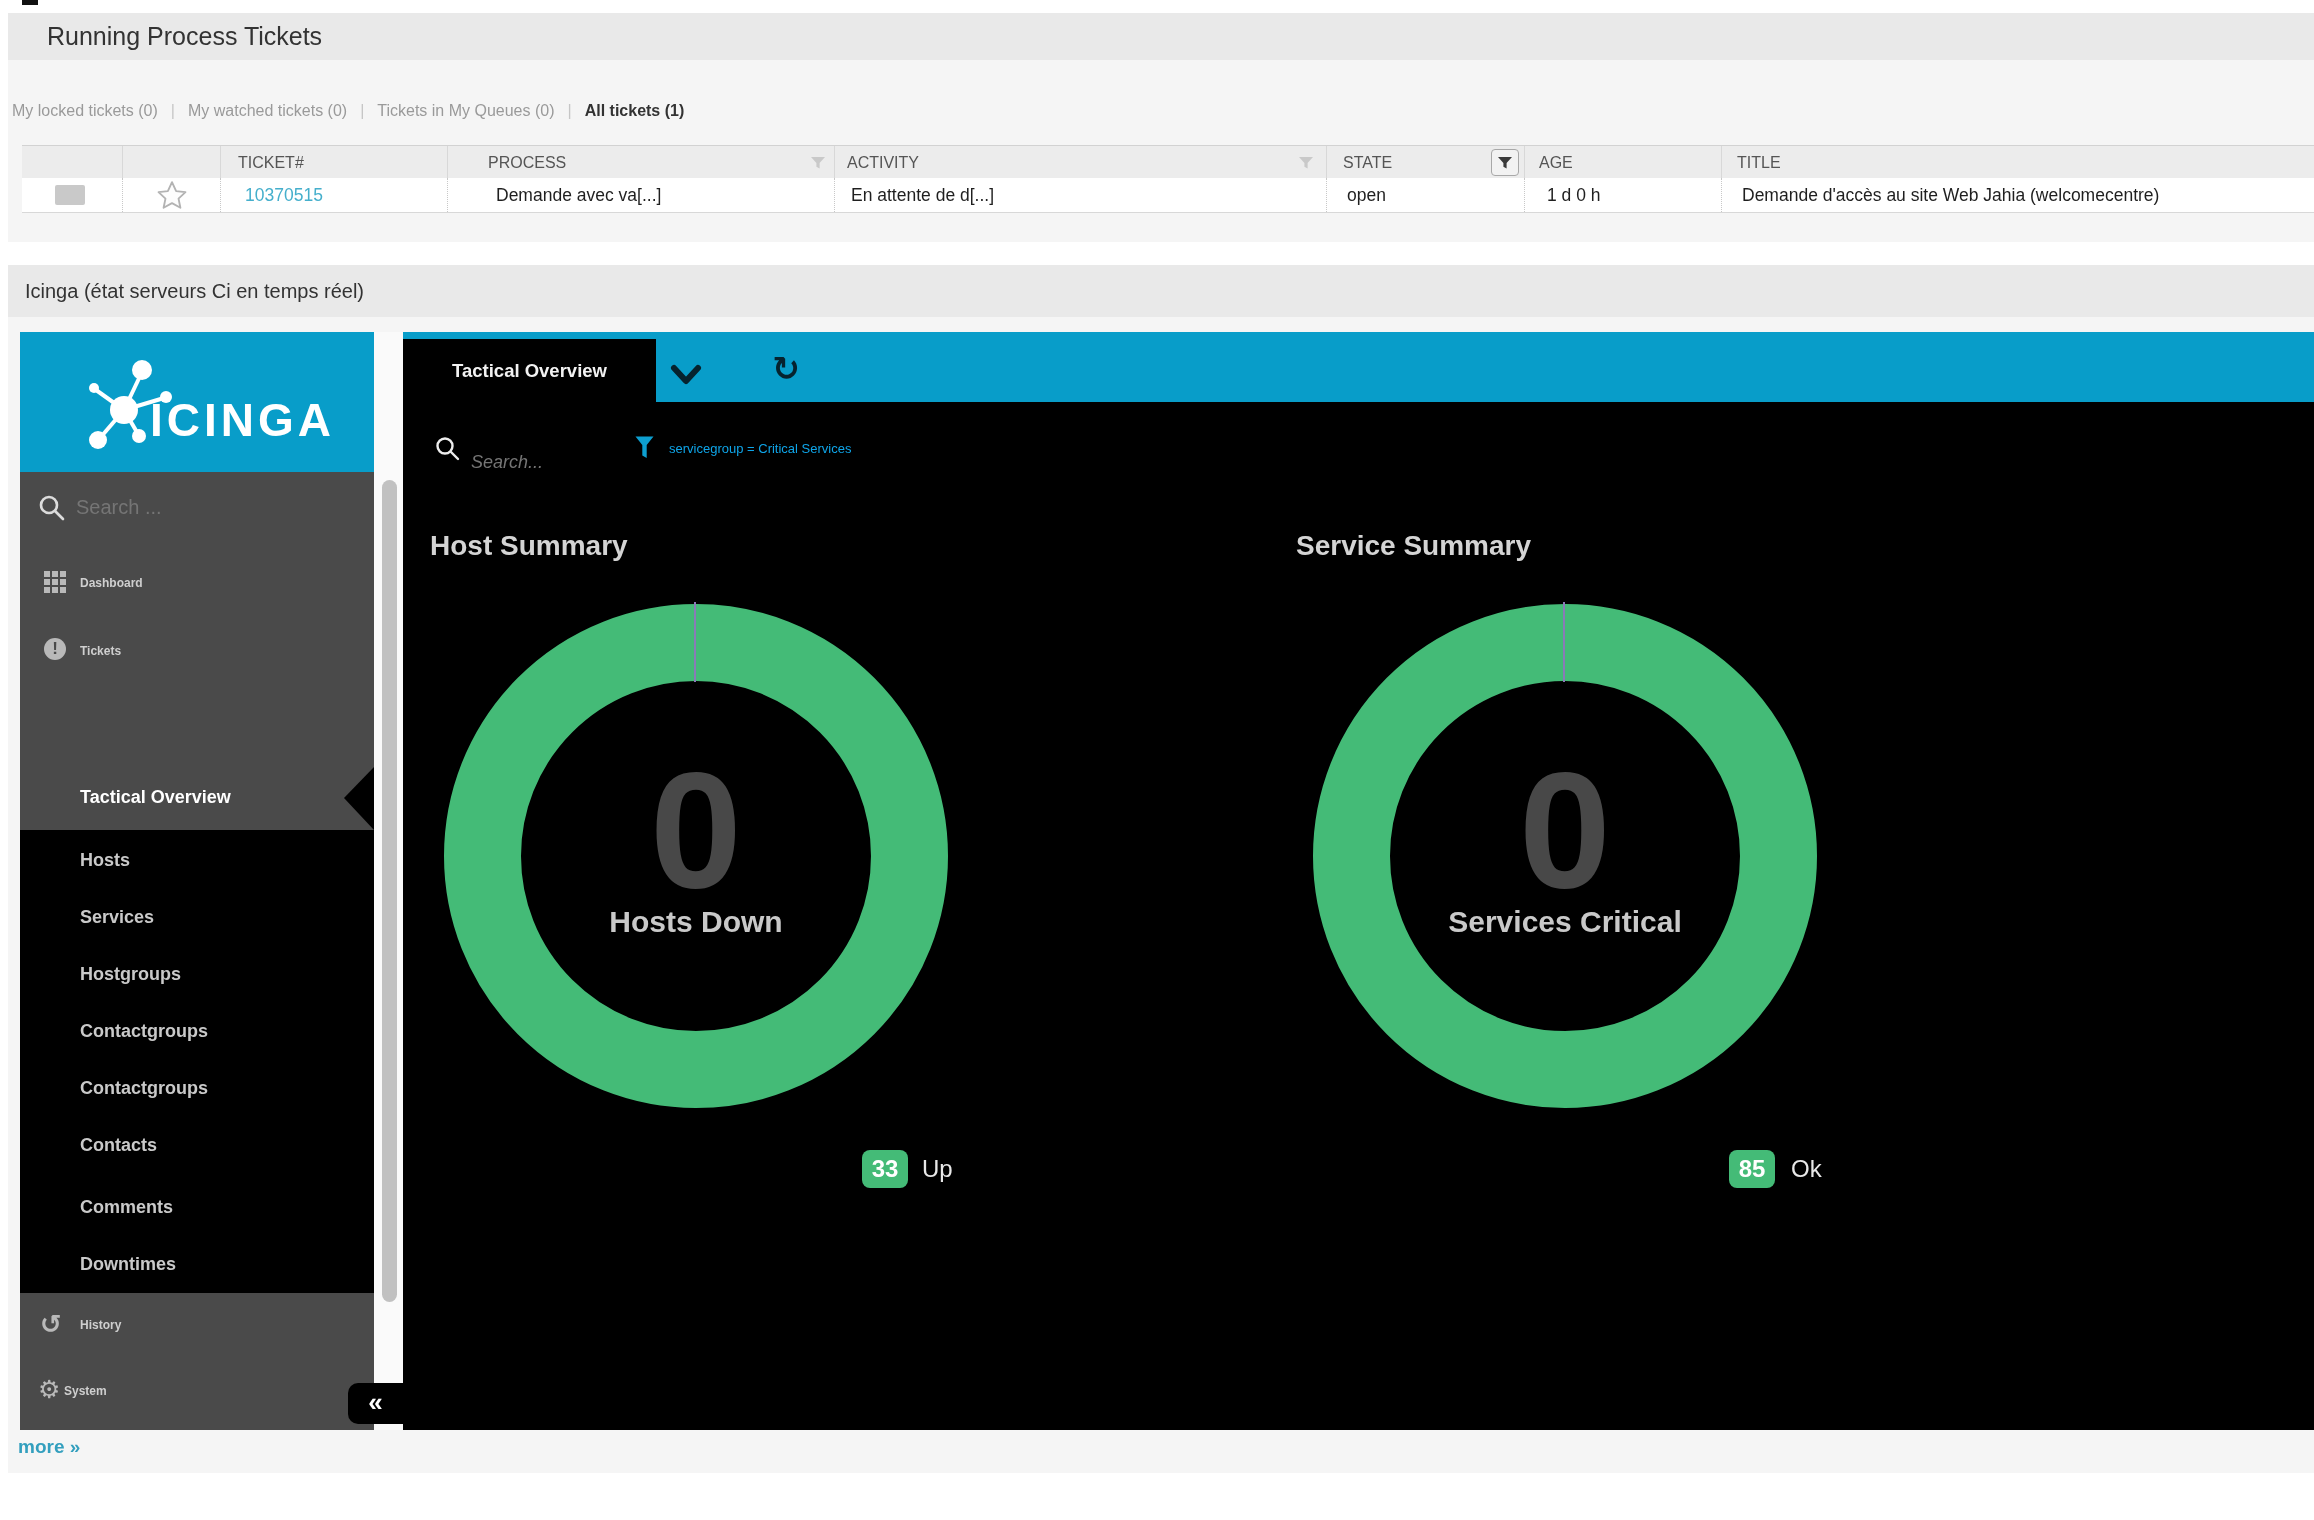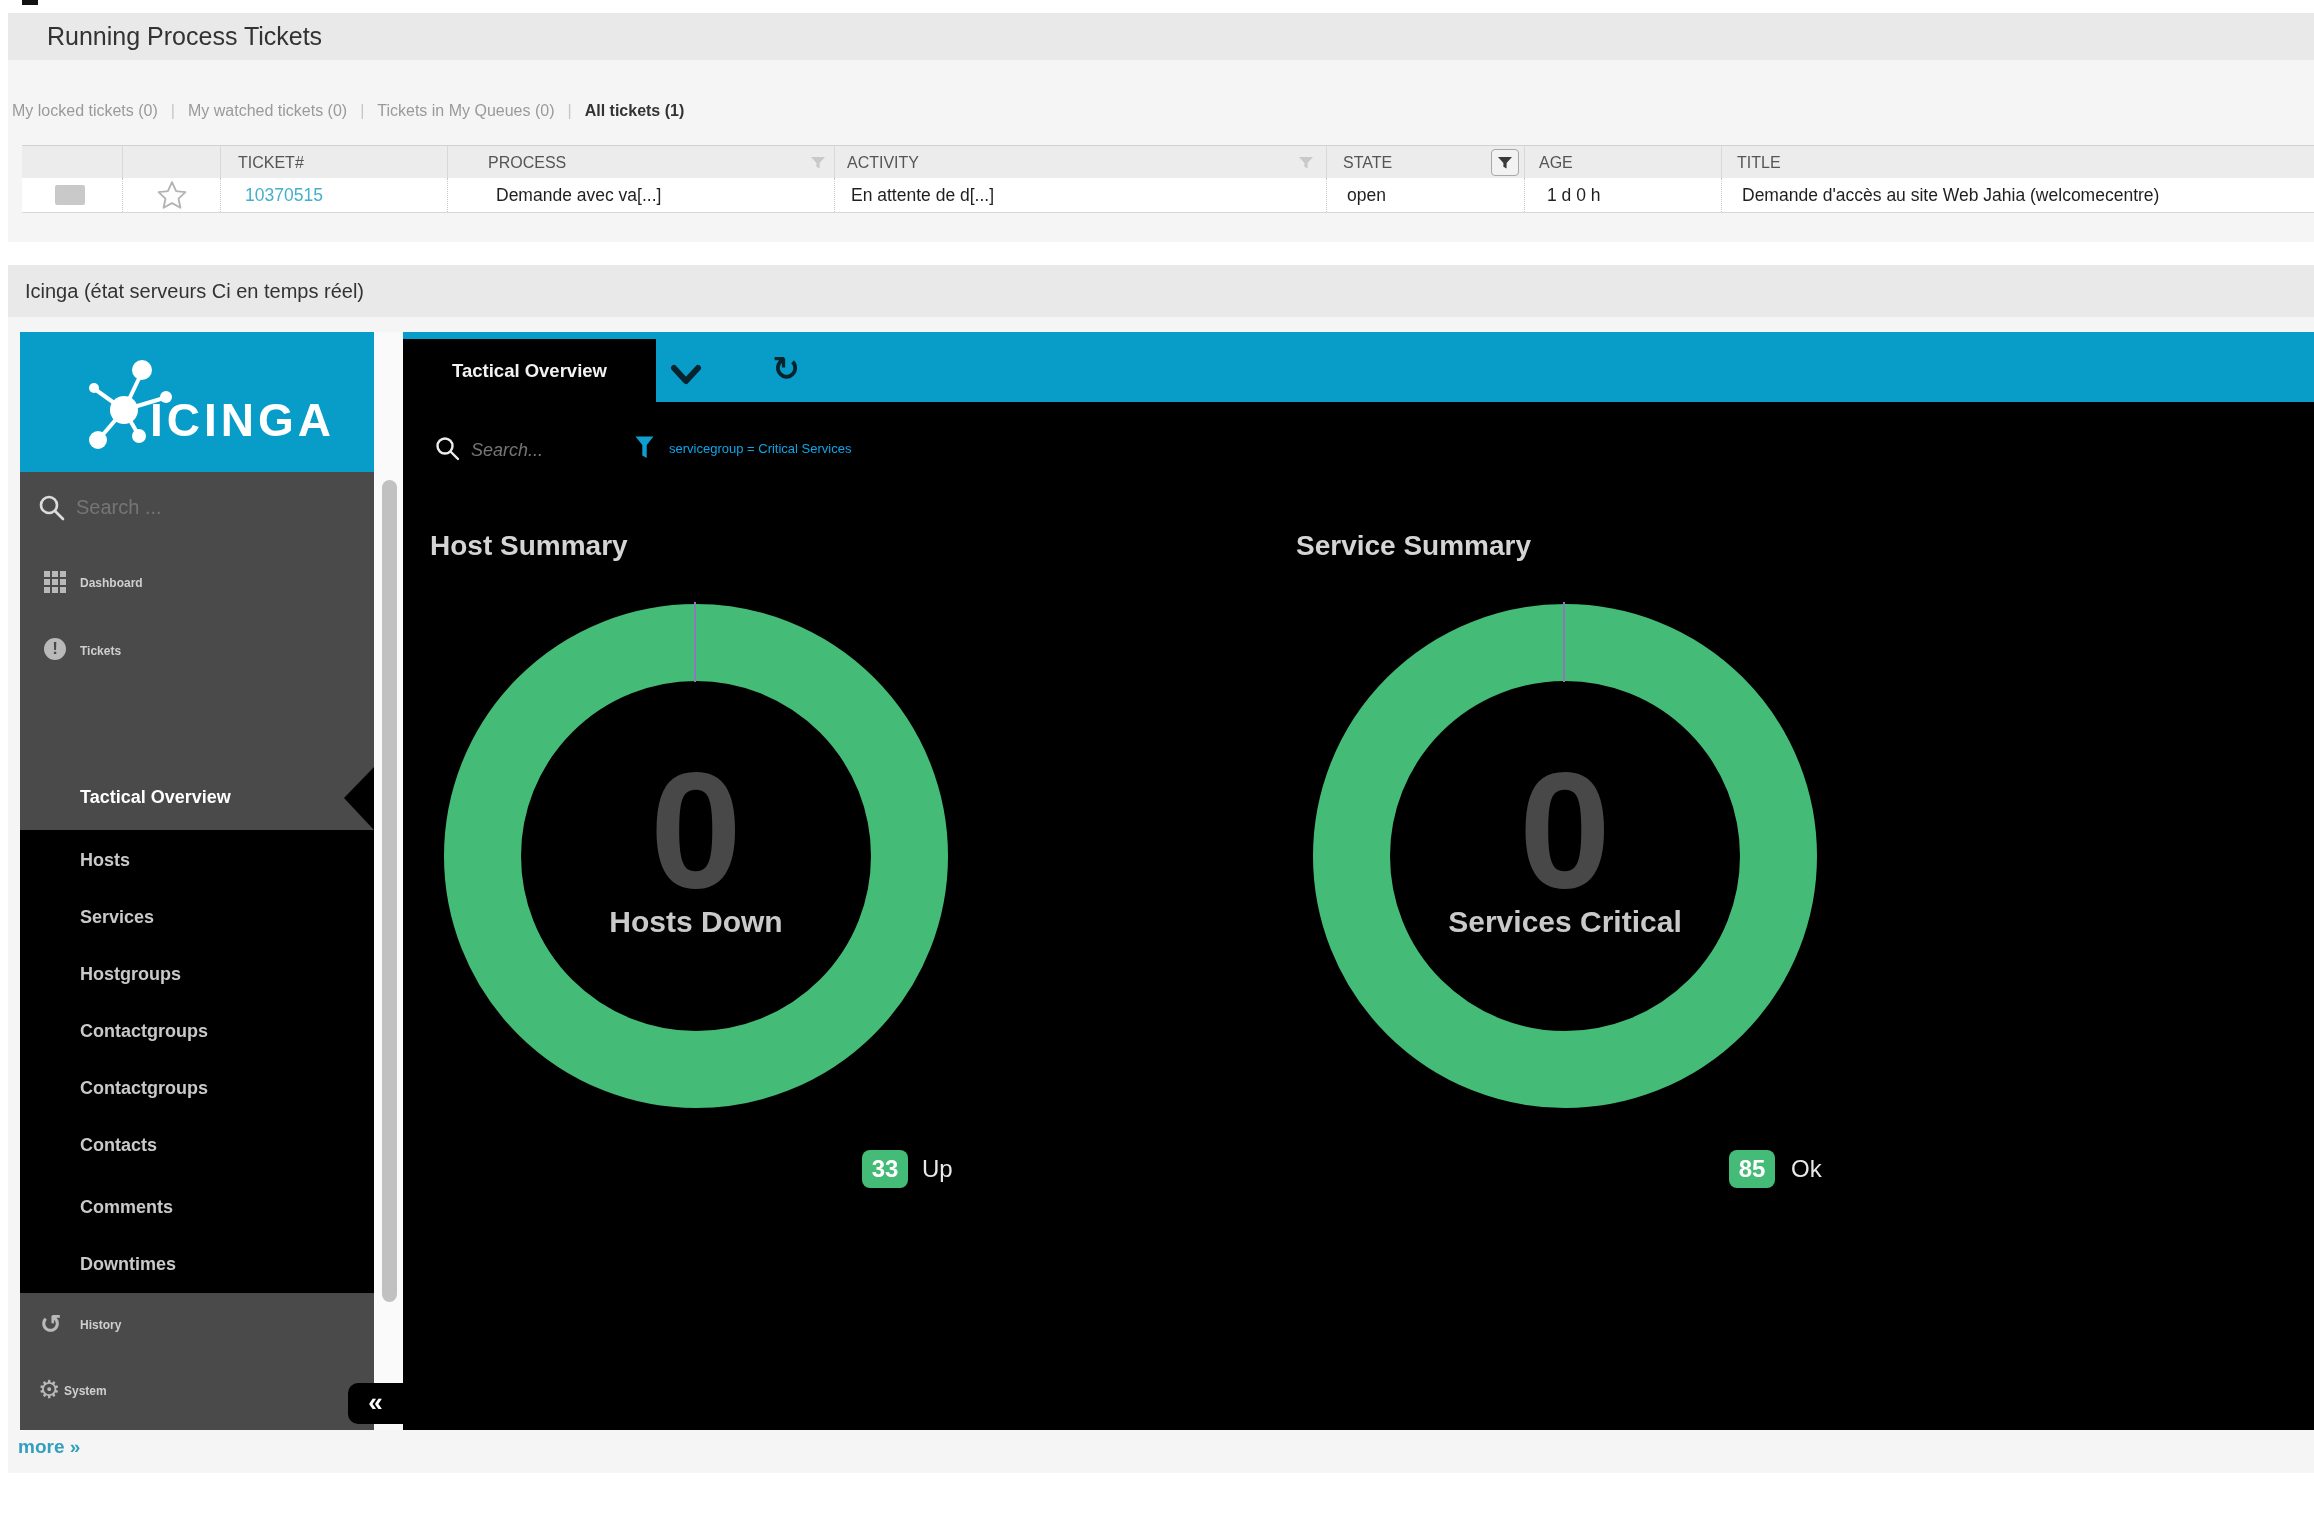--- a/index.html
+++ b/index.html
@@ -199,21 +199,21 @@
     <span class="sb-label abs" style="left:44px;top:16px;">System</span>
   </div>
 </div>
 
 <div class="abs" style="left:403px;top:402px;width:1911px;height:1028px;background:#000;">
 
   <svg class="abs" style="left:32px;top:34px;" width="26" height="26" viewBox="0 0 26 26">
     <circle cx="10" cy="10" r="7.5" fill="none" stroke="#ededed" stroke-width="2.4"></circle>
     <line x1="16" y1="16" x2="23" y2="23" stroke="#ededed" stroke-width="2.4" stroke-linecap="round"></line>
   </svg>
-  <input class="ghost abs" style="left: 66px; top: 31px; width: 150px; height: 32px; font-size: 18px; font-style: italic; color: #15803d;" placeholder="Search...">
+  <input class="ghost abs" style="left: 66px; top: 43px; width: 150px; height: 32px; font-size: 18px; font-style: italic; color: #15803d;" placeholder="Search...">
   <svg class="abs" style="left:232px;top:34px;" width="19" height="23" viewBox="0 0 19 23">
     <path d="M0.5 0.5h18l-6.8 8.5v13l-4.4-2.6v-10.4z" fill="#0d9fd0"></path>
   </svg>
   <div class="abs" style="left:266px;top:31px;height:32px;line-height:32px;font-size:13px;color:#0ea5e9;white-space:nowrap;">servicegroup = Critical Services</div>
 
   <div class="abs panel-title" style="left:27px;top:128px;">Host Summary</div>
   <div class="abs donut" style="left:41px;top:202px;"></div>
   <div class="abs" style="left:291px;top:200px;width:2px;height:80px;background:var(--slice-tick,#8a7ab8);"></div>
   <div class="abs big-zero" style="left:41px;top:348px;width:504px;">0</div>
   <div class="abs center-label" style="left:41px;top:503px;width:504px;">Hosts Down</div>

